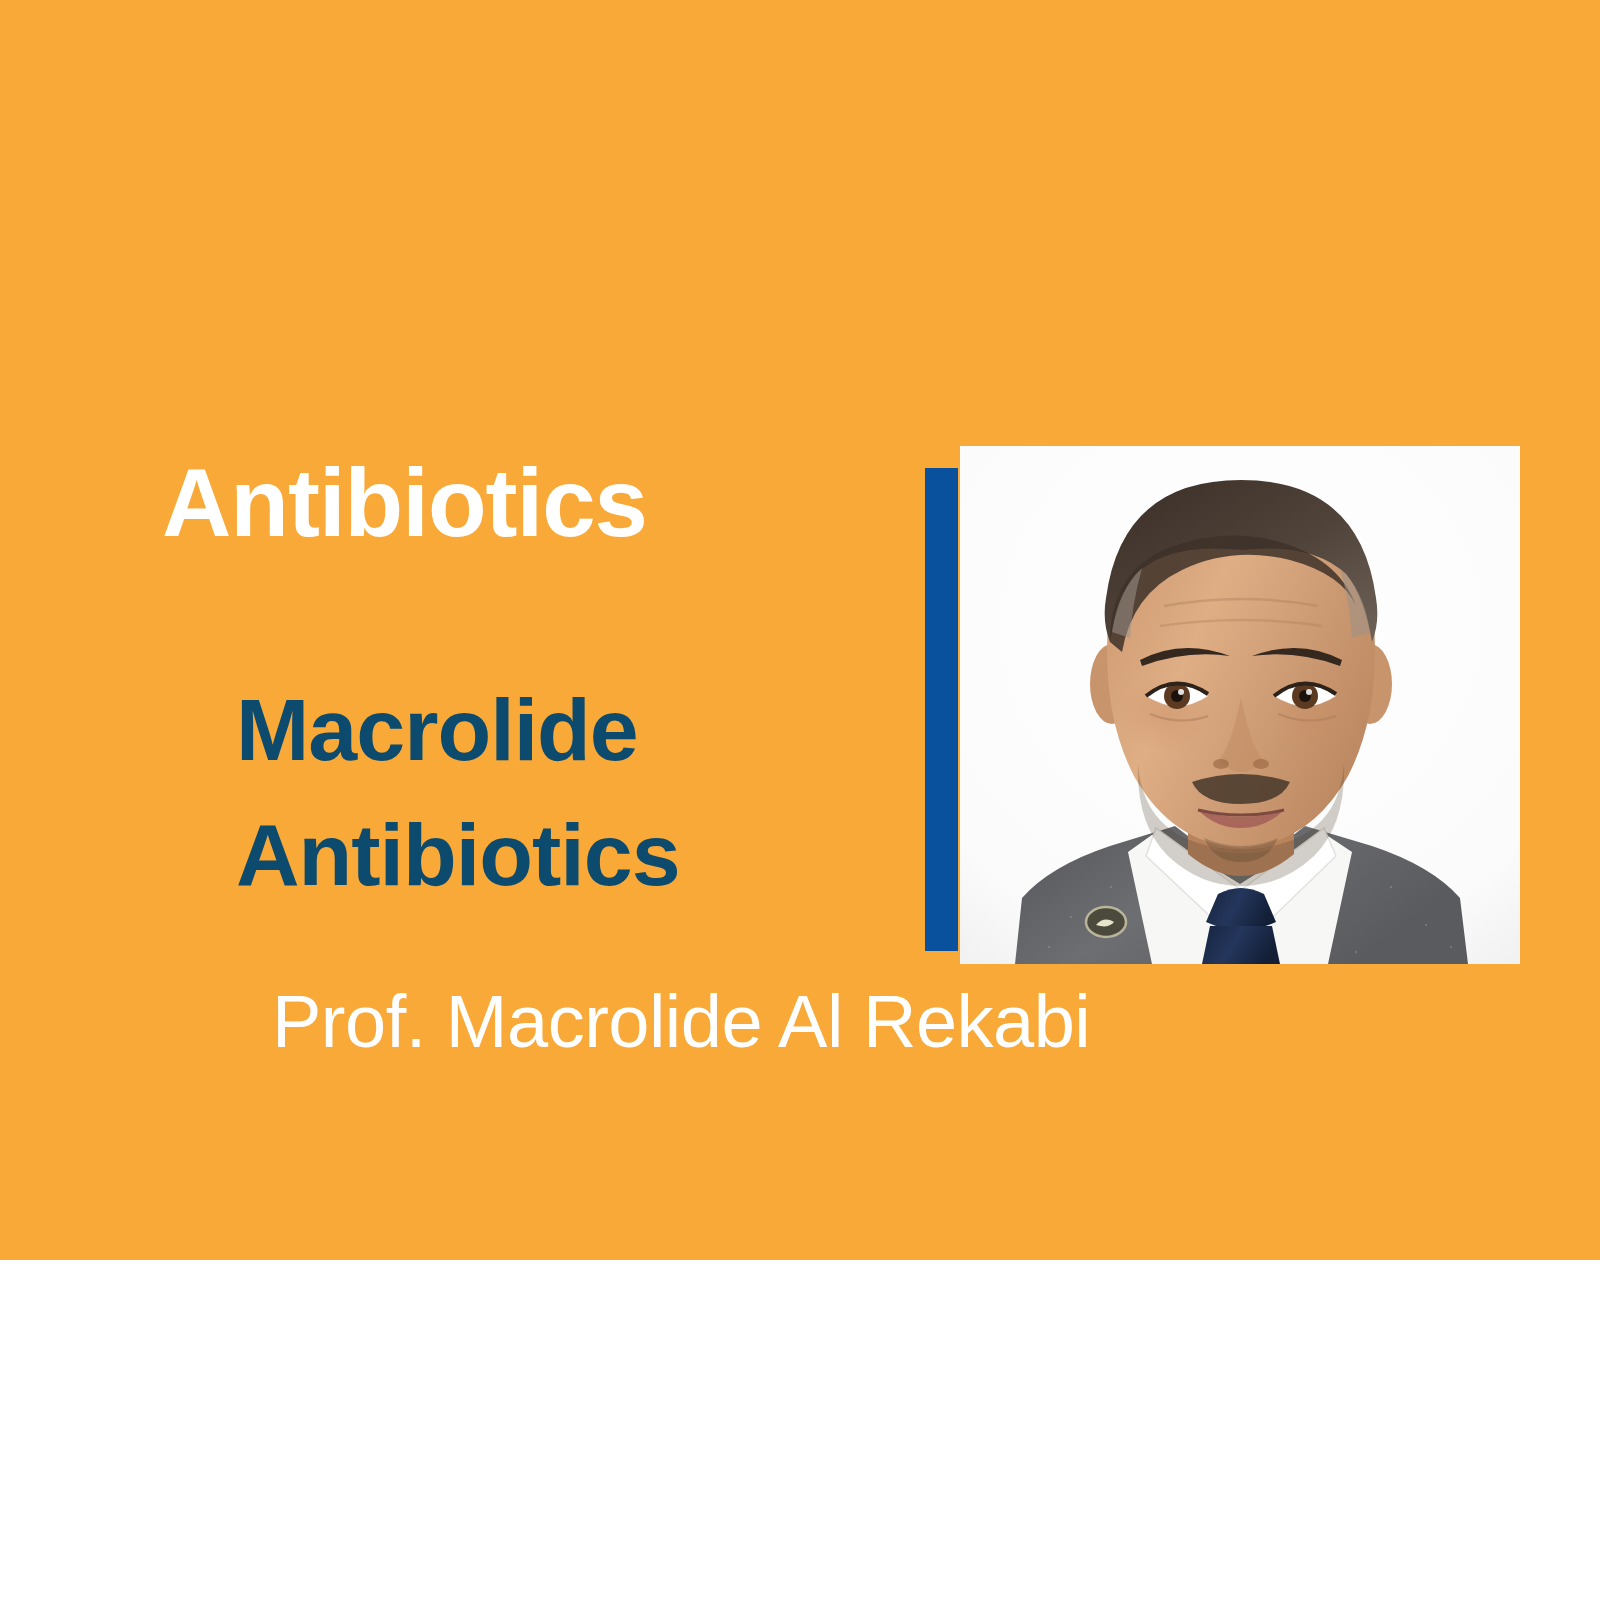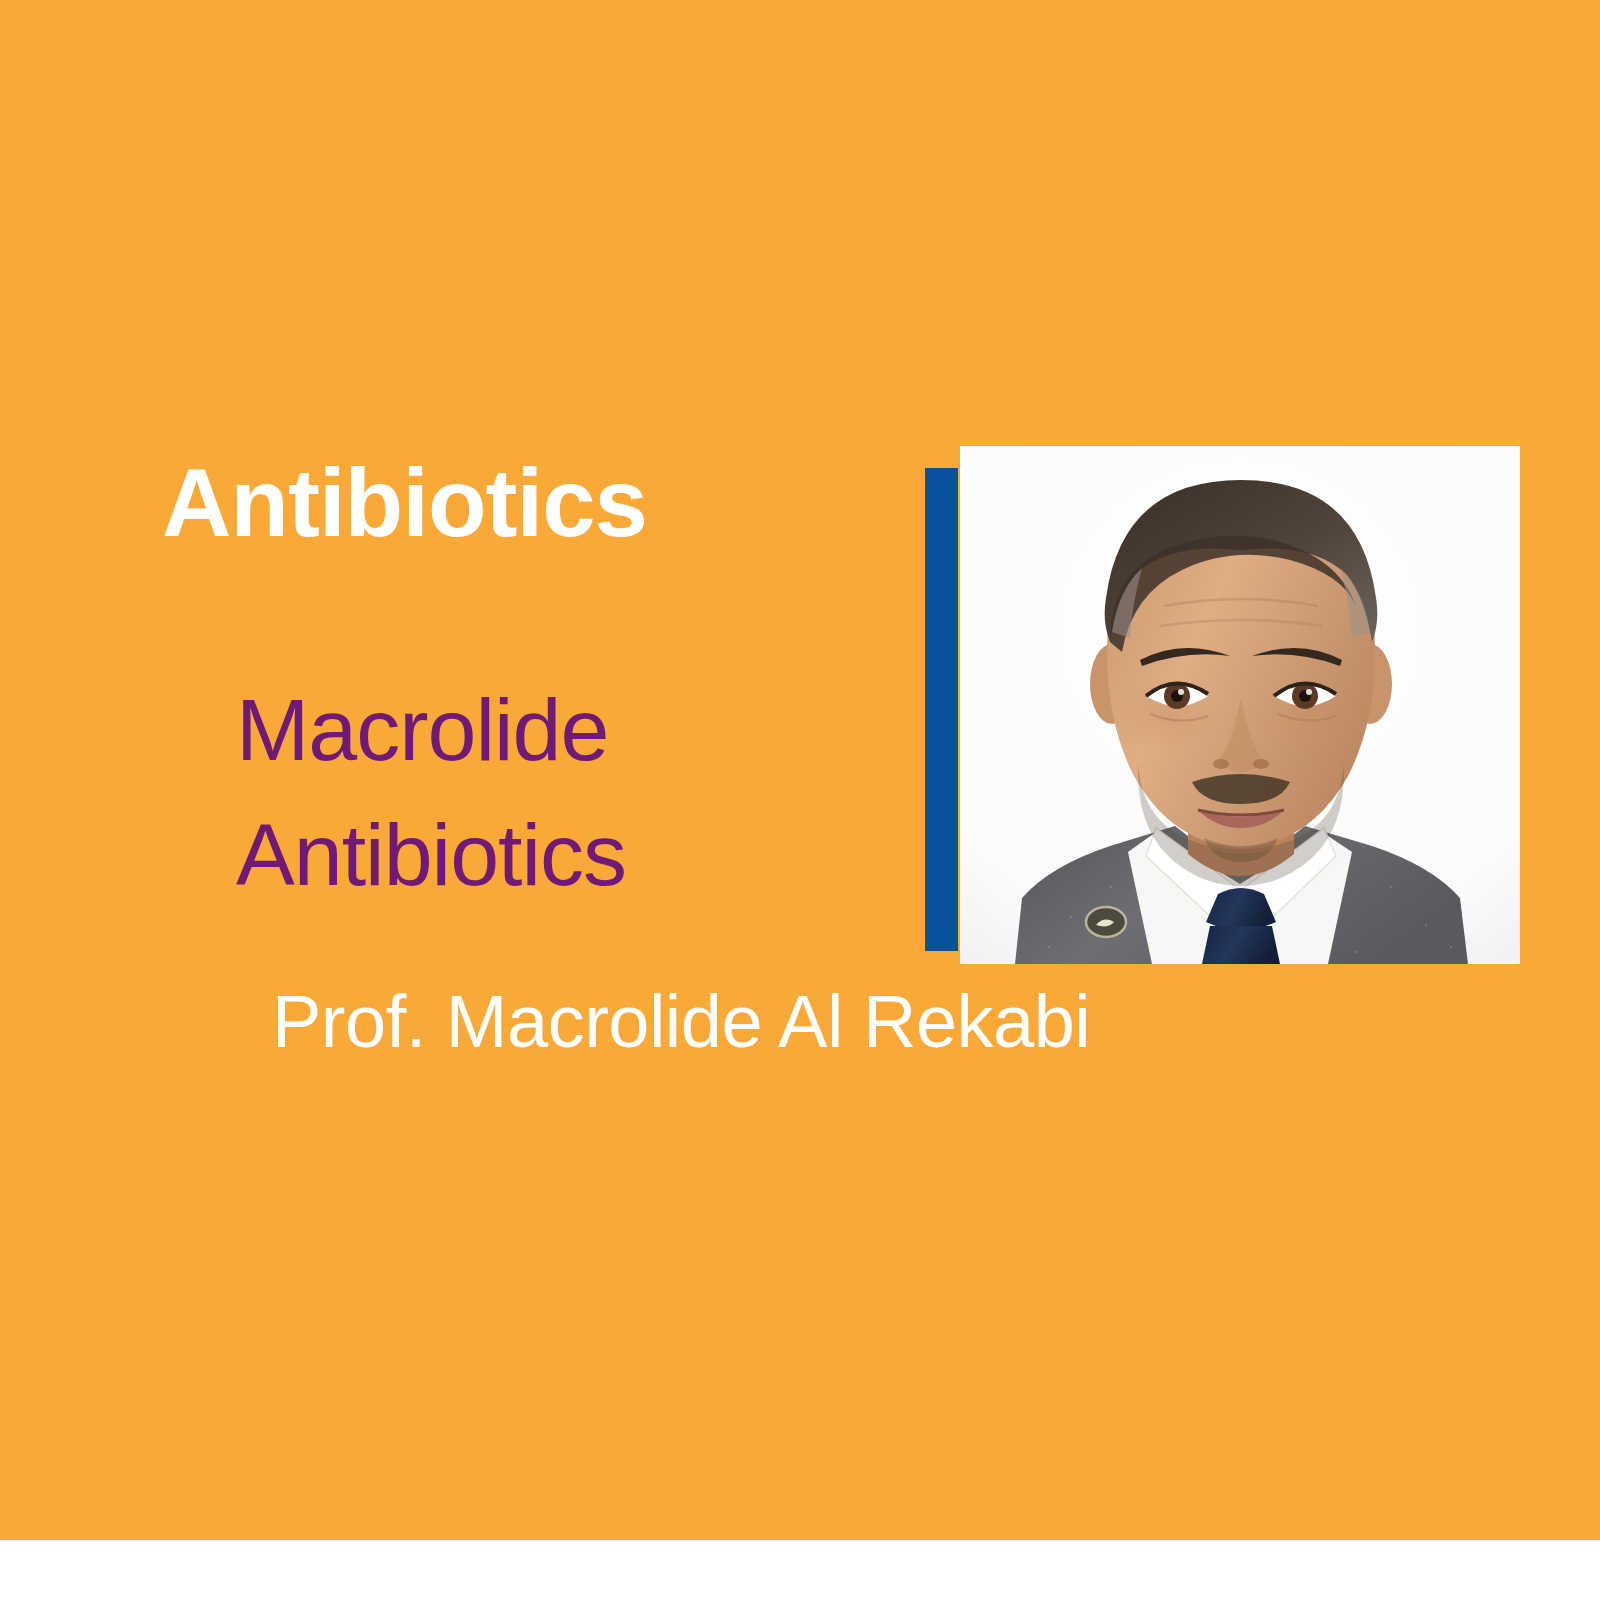--- a/index.html
+++ b/index.html
@@ -9,21 +9,21 @@
   body {
     width: 1600px;
     height: 1600px;
     overflow: hidden;
     font-family: "Liberation Sans", sans-serif;
   }
 
   .slide {
     position: relative;
     width: 1600px;
-    height: 1540px;
+    height: 1260px;
     background: #f9a938;
     overflow: hidden;
   }
 
   
   .text-block {
     position: absolute;
     left: 0;
     top: 0;
     width: 900px;
@@ -40,22 +40,22 @@
     letter-spacing: -1px;
     line-height: 1.0;
     white-space: nowrap;
   }
 
   .subtitle {
     position: absolute;
     left: 236px;
     top: 668px;
     font-size: 88px;
-    font-weight: normal;
-    color: #701a75;
+    font-weight: bold;
+    color: #0c4a6e;
     letter-spacing: -1px;
     line-height: 1.42;
     white-space: nowrap;
   }
   .subtitle .line2 {
     display: block;
   }
 
   .presenter {
     position: absolute;

